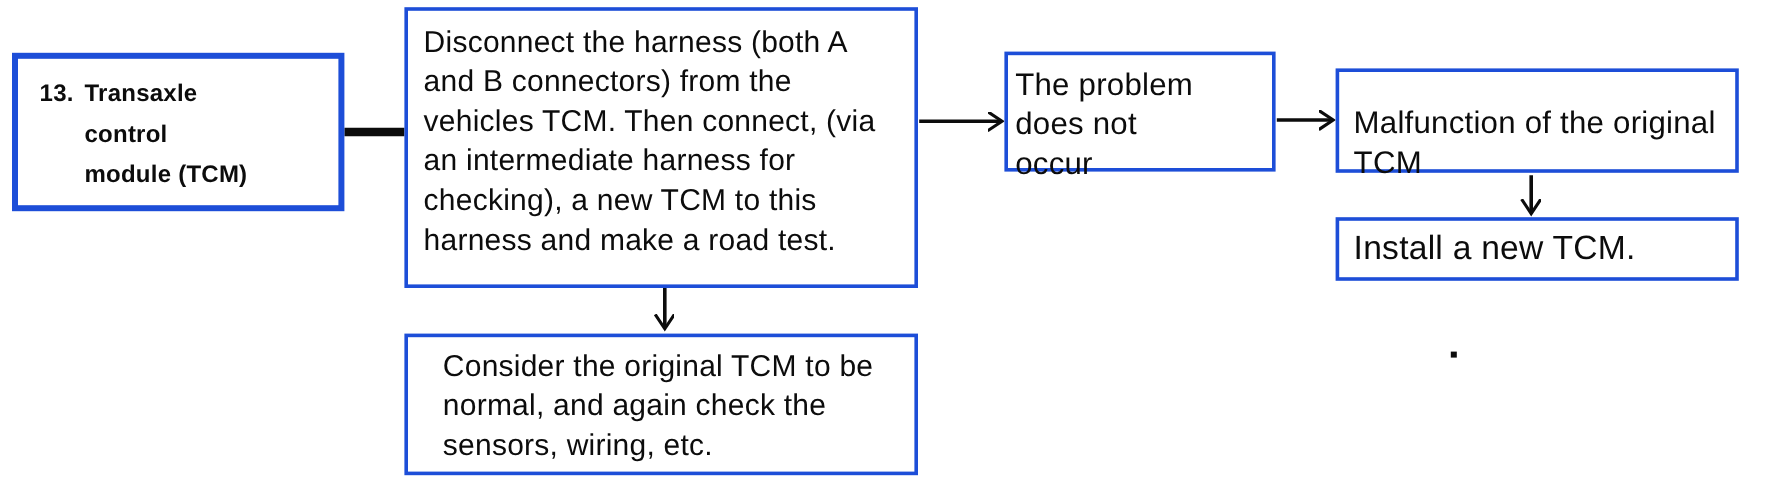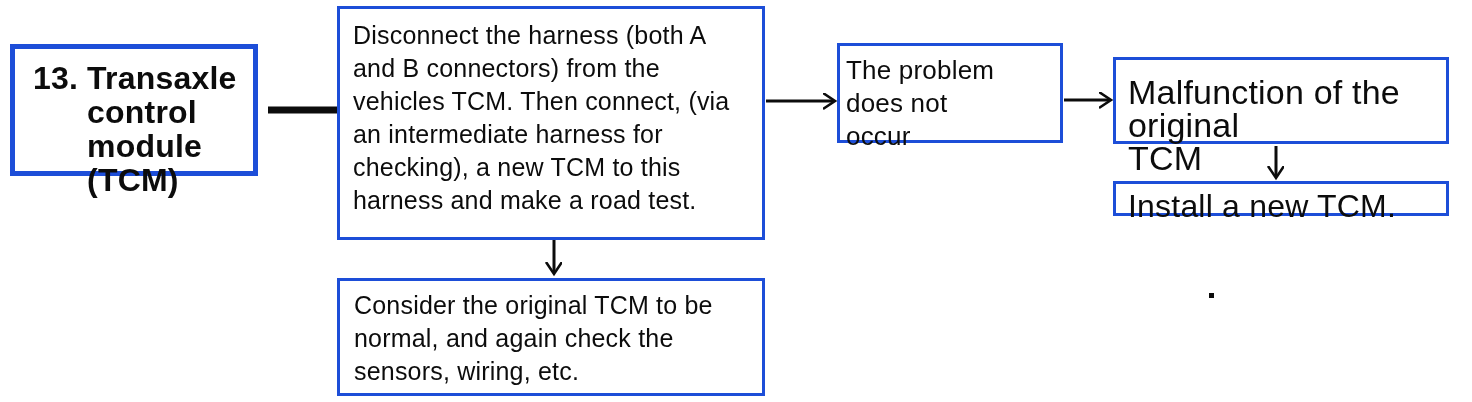--- a/index.html
+++ b/index.html
@@ -53,21 +53,21 @@
         <path d="M0,0 L12,8 L0,16" fill="none" stroke="#0c0c0c" stroke-width="2.6"></path>
       </marker>
     </defs>
     <line x1="268" y1="110" x2="340" y2="110" stroke="#0c0c0c" stroke-width="7"></line>
     <line x1="766" y1="101" x2="834" y2="101" stroke="#0c0c0c" stroke-width="3" marker-end="url(#vhead)"></line>
     <line x1="1064" y1="100" x2="1110" y2="100" stroke="#0c0c0c" stroke-width="3" marker-end="url(#vhead)"></line>
     <line x1="1276" y1="146" x2="1276" y2="177" stroke="#0c0c0c" stroke-width="3" marker-end="url(#vhead)"></line>
     <line x1="554" y1="240" x2="554" y2="273" stroke="#0c0c0c" stroke-width="3" marker-end="url(#vhead)"></line>
   </svg>
 
-  <div class="node node-thick" style="left:10px; top:44px; width:248px; height:132px; padding:12px 8px 24px 18px; font-size:32px; line-height:34px;">
+  <div class="node node-thick" style="left:10px; top:44px; width:277px; height:132px; padding:12px 8px 24px 18px; font-size:20px; line-height:34px;">
     <span class="num">13.</span>
     <span class="lbl">Transaxle
 control
 module (TCM)</span>
   </div>
 
   <div class="node" style="left:337px; top:6px; width:428px; height:234px; padding:10px 12px 8px 13px;">
     <div class="txt">Disconnect the harness (both A
 and B connectors) from the
 vehicles TCM. Then connect, (via
@@ -75,30 +75,30 @@
 checking), a new TCM to this
 harness and make a road test.</div>
   </div>
 
   <div class="node" style="left:837px; top:43px; width:226px; height:100px; padding:8px 6px 6px 6px; font-size:26px;">
     <div class="txt">The problem
 does not
 occur</div>
   </div>
 
-  <div class="node" style="left:1113px; top:57px; width:336px; height:87px; padding:16px 10px 6px 12px; font-size:34px;">
+  <div class="node" style="left:1113px; top:57px; width:336px; height:87px; padding:26px 10px 6px 12px; font-size:26px;">
     <div class="txt">Malfunction of the original
 TCM</div>
   </div>
 
-  <div class="node" style="left:1113px; top:181px; width:336px; height:35px; padding:6px 24px 4px 12px; font-size:32px;">
+  <div class="node" style="left:1113px; top:181px; width:336px; height:53px; padding:6px 24px 4px 12px; font-size:28px;">
     <div class="txt">Install a new TCM.</div>
   </div>
 
-  <div class="node" style="left:337px; top:278px; width:428px; height:118px; padding:8px 10px 6px 14px;">
+  <div class="node" style="left:337px; top:278px; width:428px; height:118px; padding:8px 10px 6px 29px;">
     <div class="txt">Consider the original TCM to be
 normal, and again check the
 sensors, wiring, etc.</div>
   </div>
 
   <div class="speck" style="left:1209px; top:293px;"></div>
 
 </div>
 
 </body></html>

